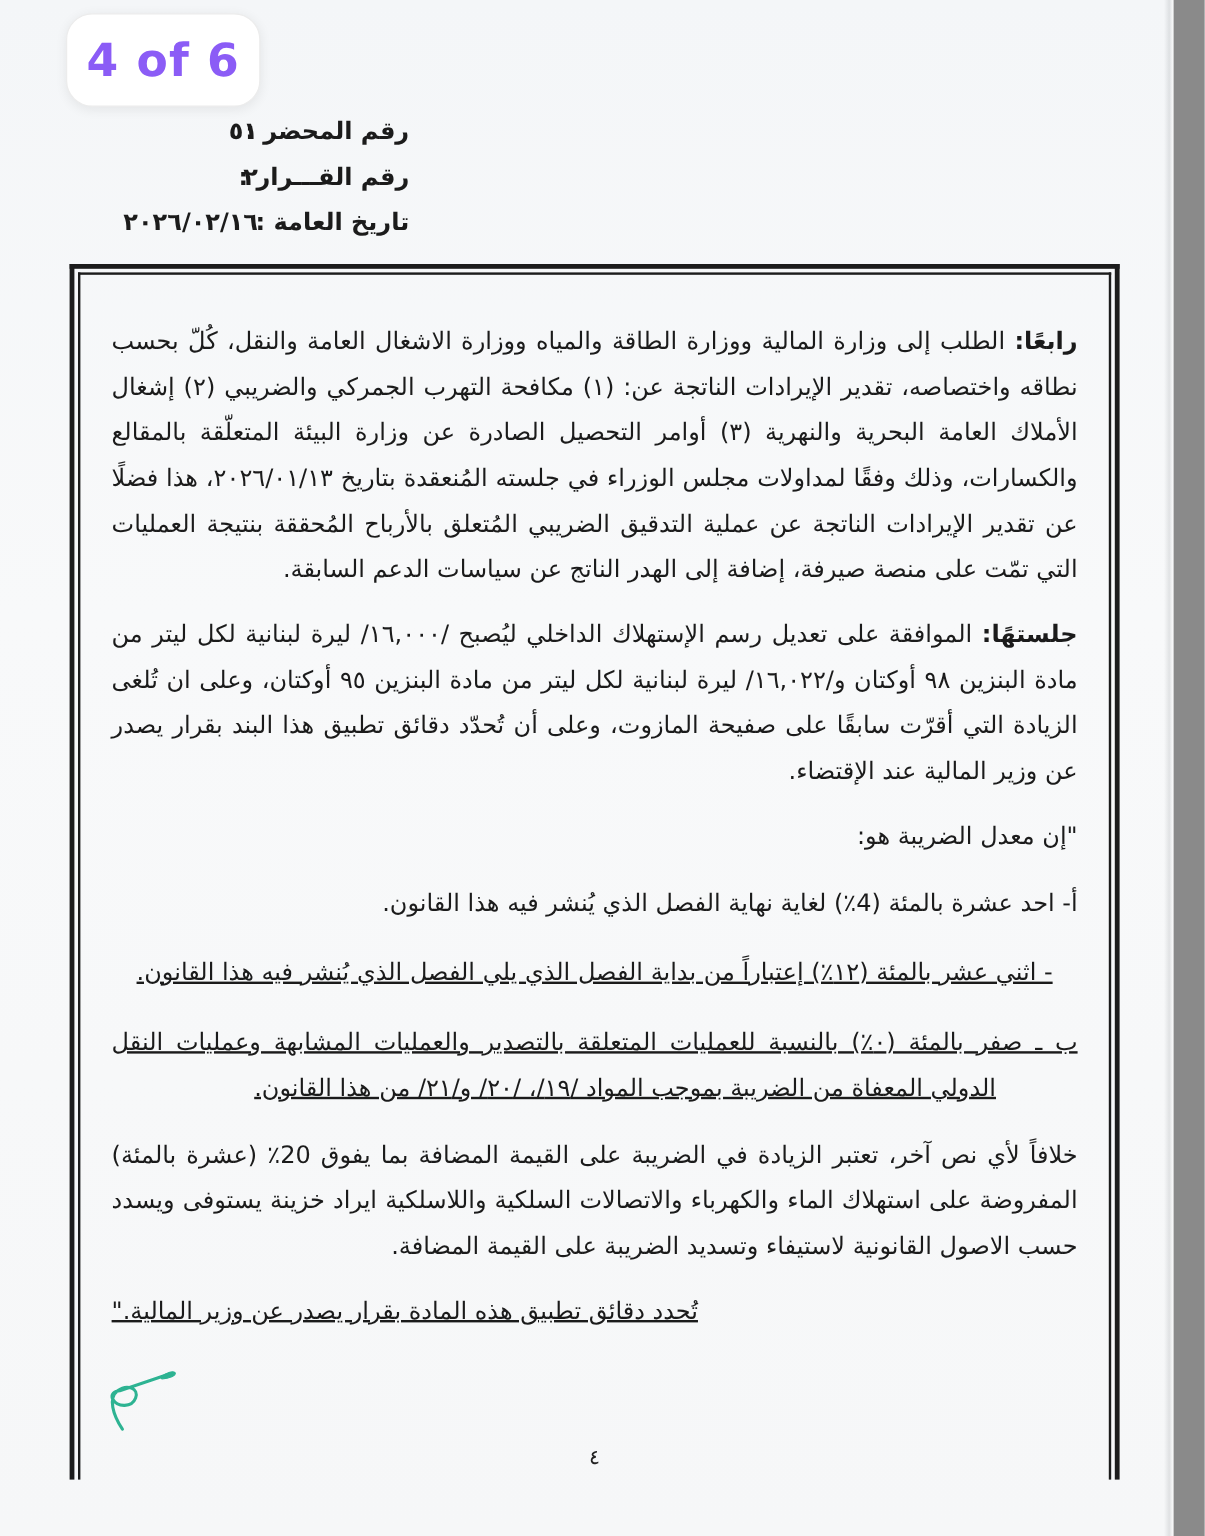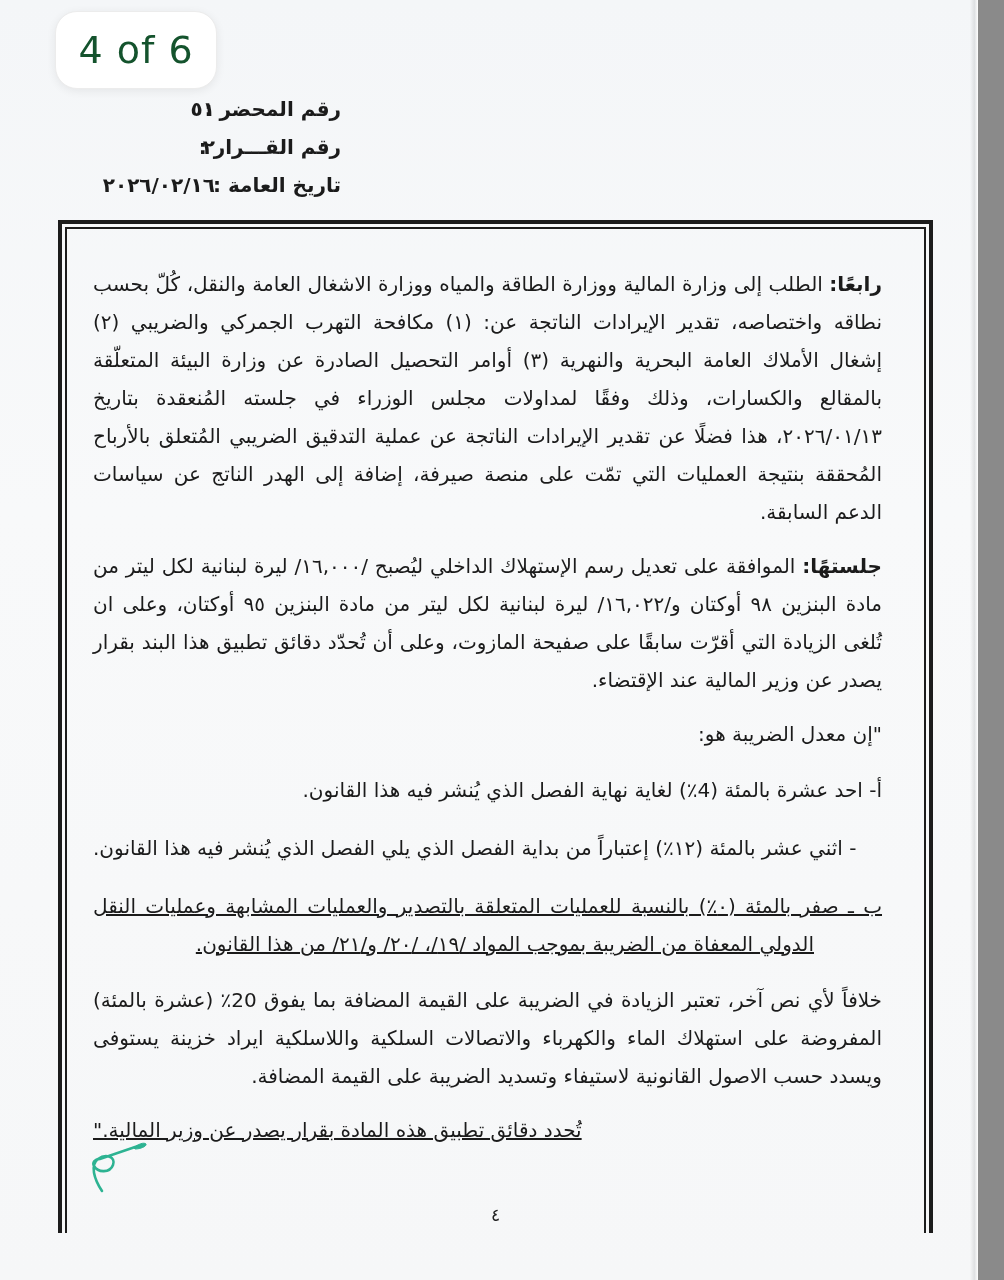--- a/index.html
+++ b/index.html
@@ -11,43 +11,43 @@
   
   .scan-edge{position:absolute;top:0;right:0;width:26px;height:1280px;background:#8a8a8a;}
   .paper-edge{position:absolute;top:0;right:26px;width:8px;height:1280px;
     background:linear-gradient(90deg,rgba(0,0,0,0) 0%,rgba(120,125,130,0.18) 55%,rgba(255,255,255,0.9) 100%);}
   
   .badge{
     position:absolute;left:55px;top:11px;width:160px;height:76px;
     background:#ffffff;border-radius:22px;border:1px solid #ececec;
     box-shadow:0 2px 10px rgba(0,0,0,0.07);
     display:flex;align-items:center;justify-content:center;
-    font-size:38px;font-weight:normal;color:#14532d;letter-spacing:1px;
+    font-size:38px;font-weight:bold;color:#8b5cf6;letter-spacing:1px;
   }
   
   .header{position:absolute;left:85px;top:97px;width:256px;direction:rtl;}
   .hrow{display:flex;align-items:baseline;height:38px;font-weight:bold;font-size:20px;}
   .hlabel{width:112px;white-space:nowrap;}
   .hvalue{flex:1;text-align:left;padding-left:14px;direction:rtl;text-align:right;padding-right:14px;}
   
   .box-outer{
     position:absolute;left:58px;top:220px;width:875px;height:1013px;
     border:4px solid #1c1c1c;border-bottom:none;box-sizing:border-box;
   }
   .box-inner{
     position:absolute;left:3px;top:3px;right:3px;bottom:0;
     border:2px solid #1c1c1c;border-bottom:none;box-sizing:border-box;
-    padding:36px 42px 0 26px;
+    padding:36px 26px 0 26px;
     direction:rtl;text-align:justify;
     font-size:20px;line-height:38px;
   }
   .box-inner p{margin:0 0 16px 0;}
   .p-quote{text-align:right;margin-top:6px !important;margin-bottom:18px !important;}
   .p-item-a{text-align:right;margin-right:72px;margin-bottom:20px !important;}
-  .p-item-dash{text-align:left;margin-right:46px;margin-bottom:20px !important;}
+  .p-item-dash{text-align:center;margin-right:46px;margin-bottom:20px !important;text-decoration:underline;}
   .p-item-b{padding-right:68px;text-indent:-68px;margin-bottom:18px !important;text-decoration:underline;}
   .p-final{text-align:left;margin-right:95px;text-decoration:underline;}
   b.lead{font-weight:bold;}
   
   .page-number{
     position:absolute;left:58px;top:1205px;width:875px;text-align:center;
     font-size:17px;color:#222;direction:rtl;
   }
   
   .signature{position:absolute;left:80px;top:1133px;width:76px;height:64px;}

